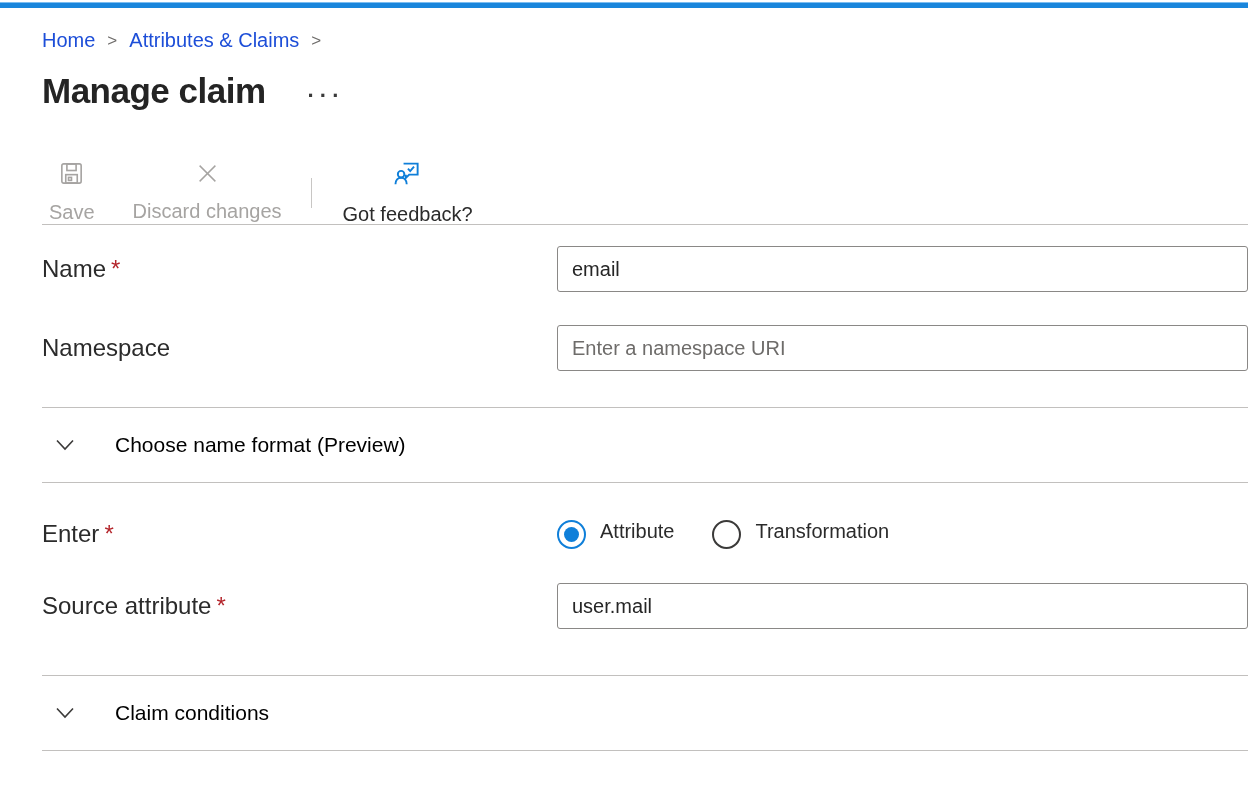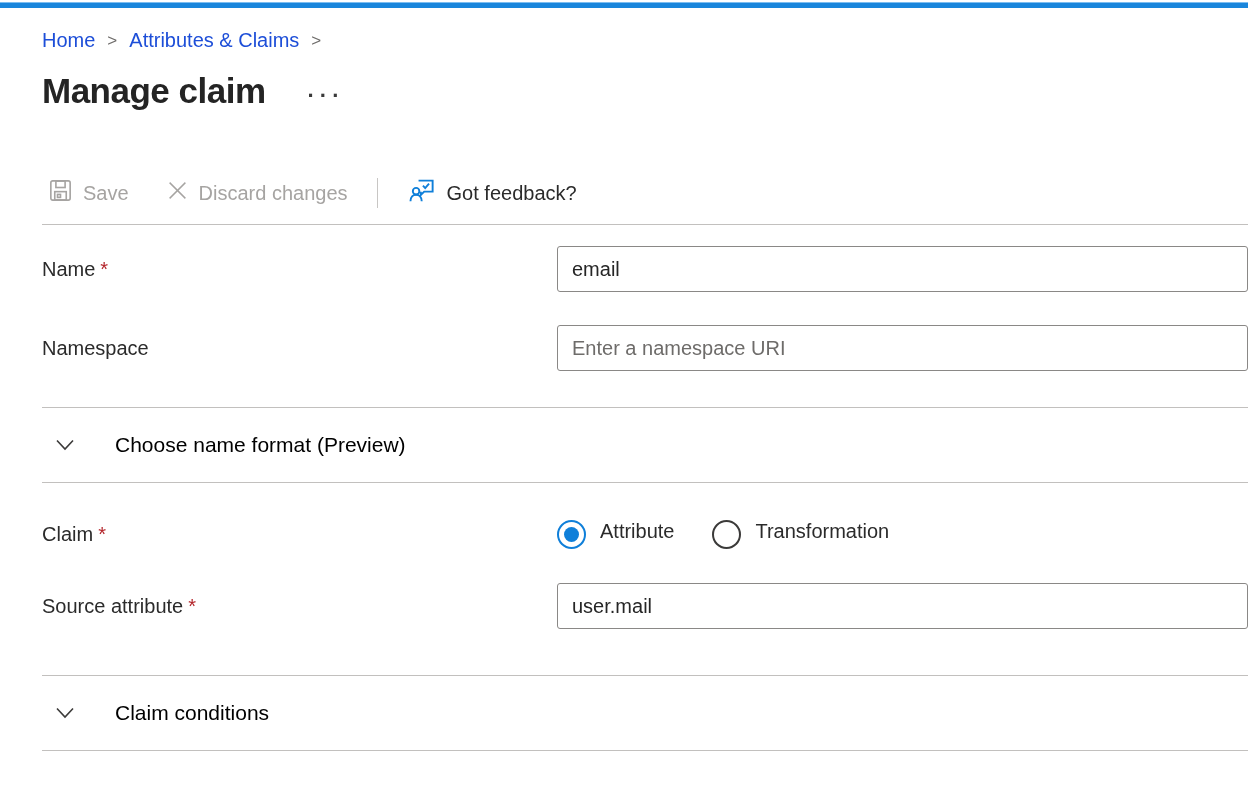--- a/index.html
+++ b/index.html
@@ -42,34 +42,34 @@
   .toolbar {
     margin-top: 58px;
     height: 48px;
     display: flex; align-items: center;
     padding-left: 5px;
   }
   .tb-btn {
     display: flex; align-items: center; gap: 11px;
     background: none; border: none; font-size: 20px;
     font-family: "Liberation Sans", sans-serif;
-    cursor: pointer; padding: 6px 2px;
+    cursor: pointer; padding: 6px 2px; flex-direction: column;
   }
   .tb-btn.disabled { color: #a6a4a2; cursor: default; }
   .tb-btn.dark { color: #2b2b2b; }
   .tb-gap { width: 34px; }
   .tb-sep { width: 1px; height: 30px; background: #c8c6c4; margin: 0 29px 0 27px; }
   .icon-svg { display: block; }
 
   .divider { border: none; border-top: 1.5px solid #c2c0be; height: 0; width: 100%; }
   .toolbar-divider { margin-top: 7px; }
 
   
   .form-row { display: flex; align-items: center; }
-  .field-label-col { width: 515px; flex: 0 0 515px; font-size: 20px; color: #2b2b2b; }
+  .field-label-col { width: 515px; flex: 0 0 515px; font-size: 24px; color: #2b2b2b; }
   .required-star { color: #b4262c; margin-left: 5px; }
   .text-input {
     width: 706px; height: 46px;
     border: 1.5px solid #8a8886; border-radius: 3px;
     font-size: 20px; font-family: "Liberation Sans", sans-serif;
     color: #262626; padding: 0 14px;
     outline: none; background: #fff;
   }
   .text-input::placeholder { color: #6e6c6a; }
 
@@ -182,21 +182,21 @@
         <polyline points="2,2.5 10,11 18,2.5"></polyline>
       </svg>
     </span>
     <span class="section-title">Choose name format (Preview)</span>
   </div>
 
   <hr class="divider">
 
   <div class="form-row row-source">
     <div class="field-label-col">
-      <span>Claim</span><span class="required-star">*</span>
+      <span>Enter</span><span class="required-star">*</span>
     </div>
     <div class="radio-group">
       <label class="radio-option">
         <span class="radio-circle selected">
             <span class="radio-dot"></span>
           </span>
         <span class="radio-label">Attribute</span>
       </label>
       <label class="radio-option">
         <span class="radio-circle"></span>

